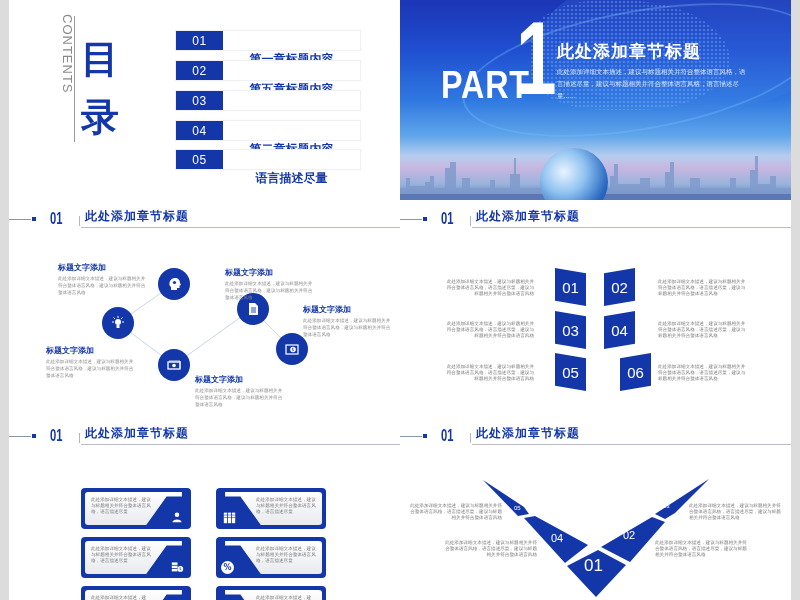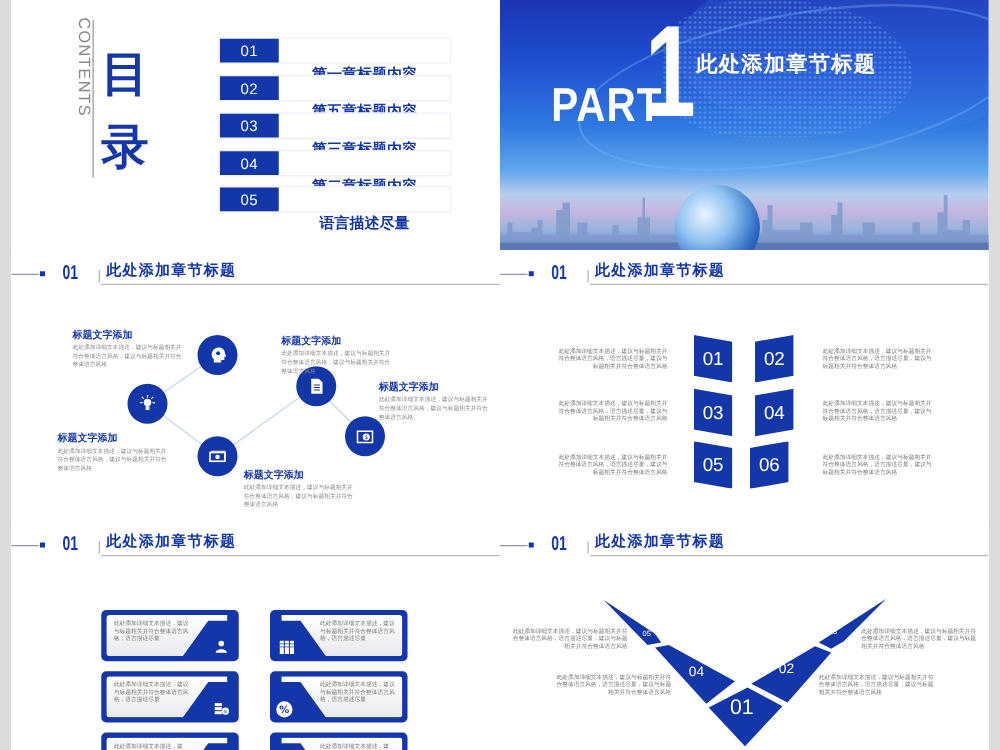--- a/index.html
+++ b/index.html
@@ -97,21 +97,20 @@
   <div class="toc-item" style="top:30px">
     <div class="toc-num">01</div>
     <div class="toc-label">第一章标题内容</div>
   </div>
   <div class="toc-item" style="top:60px">
     <div class="toc-num">02</div>
     <div class="toc-label">第五章标题内容</div>
   </div>
   <div class="toc-item" style="top:90px">
     <div class="toc-num">03</div>
-    <div class="toc-label">第三章标题内容</div>
   </div>
   <div class="toc-item" style="top:120px">
     <div class="toc-num">04</div>
     <div class="toc-label">第二章标题内容</div>
   </div>
   <div class="toc-item" style="top:149px">
     <div class="toc-num">05</div>
     <div class="toc-label">语言描述尽量</div>
   </div>
 </div>
@@ -122,20 +121,21 @@
   <div class="map-dots"></div>
   <div class="swoosh"></div>
   <svg class="city" viewBox="0 0 391 52" preserveAspectRatio="none">
     <path d="M0 52 L0 40 L6 40 L6 30 L10 30 L10 38 L25 38 L25 34 L30 34 L30 28 L34 28 L34 40 L45 40 L45 20 L50 20 L50 14 L56 14 L56 40 L62 40 L62 30 L70 30 L70 40 L90 40 L90 32 L95 32 L95 40 L110 40 L110 26 L114 26 L114 10 L116 10 L116 26 L120 26 L120 40 L210 40 L210 28 L214 28 L214 16 L218 16 L218 36 L240 36 L240 30 L250 30 L250 40 L265 40 L265 24 L270 24 L270 14 L274 14 L274 40 L290 40 L290 30 L300 30 L300 40 L330 40 L330 30 L336 30 L336 40 L350 40 L350 22 L355 22 L355 8 L358 8 L358 36 L370 36 L370 28 L376 28 L376 40 L391 40 L391 52 Z" fill="#7f9acb" opacity="0.85"></path>
     <path d="M0 52 L0 46 L391 46 L391 52 Z" fill="#5a78b5"></path>
   </svg>
   <div class="globe"></div>
   <div class="part-word">PART</div>
   <div class="part-num">1</div>
   <div class="part-title">此处添加章节标题</div>
+  <div class="part-desc">此处添加详细文本描述，建议与标题相关并符合整体语言风格，语言描述尽量，建议与标题相关并符合整体语言风格，语言描述尽量......</div>
 </div>
 
 <div class="slide" id="s3">
   <div class="sec-header">
     <div class="sec-rule-left"></div>
     <div class="sec-dot"></div>
     <div class="sec-num">01</div>
     <div class="sec-bar"></div>
     <div class="sec-title">此处添加章节标题</div>
     <div class="sec-rule"></div>
@@ -210,21 +210,21 @@
     <div class="sec-bar"></div>
     <div class="sec-title">此处添加章节标题</div>
     <div class="sec-rule"></div>
   </div>
 
   <div class="flag left" style="left:155px;top:66px">01</div>
   <div class="flag right" style="left:204px;top:66px">02</div>
   <div class="flag left" style="left:155px;top:109px">03</div>
   <div class="flag right" style="left:204px;top:109px">04</div>
   <div class="flag left" style="left:155px;top:151px">05</div>
-  <div class="flag right" style="left:200px;top:151px">06</div>
+  <div class="flag right" style="left:220px;top:151px">06</div>
 
   <div class="flag-text r" style="left:44px;top:77px">此处添加详细文本描述，建议与标题相关并符合整体语言风格，语言描述尽量，建议与标题相关并符合整体语言风格</div>
   <div class="flag-text" style="left:258px;top:77px">此处添加详细文本描述，建议与标题相关并符合整体语言风格，语言描述尽量，建议与标题相关并符合整体语言风格</div>
   <div class="flag-text r" style="left:44px;top:119px">此处添加详细文本描述，建议与标题相关并符合整体语言风格，语言描述尽量，建议与标题相关并符合整体语言风格</div>
   <div class="flag-text" style="left:258px;top:119px">此处添加详细文本描述，建议与标题相关并符合整体语言风格，语言描述尽量，建议与标题相关并符合整体语言风格</div>
   <div class="flag-text r" style="left:44px;top:162px">此处添加详细文本描述，建议与标题相关并符合整体语言风格，语言描述尽量，建议与标题相关并符合整体语言风格</div>
   <div class="flag-text" style="left:258px;top:162px">此处添加详细文本描述，建议与标题相关并符合整体语言风格，语言描述尽量，建议与标题相关并符合整体语言风格</div>
 </div>
 
 <div class="slide" id="s5">

